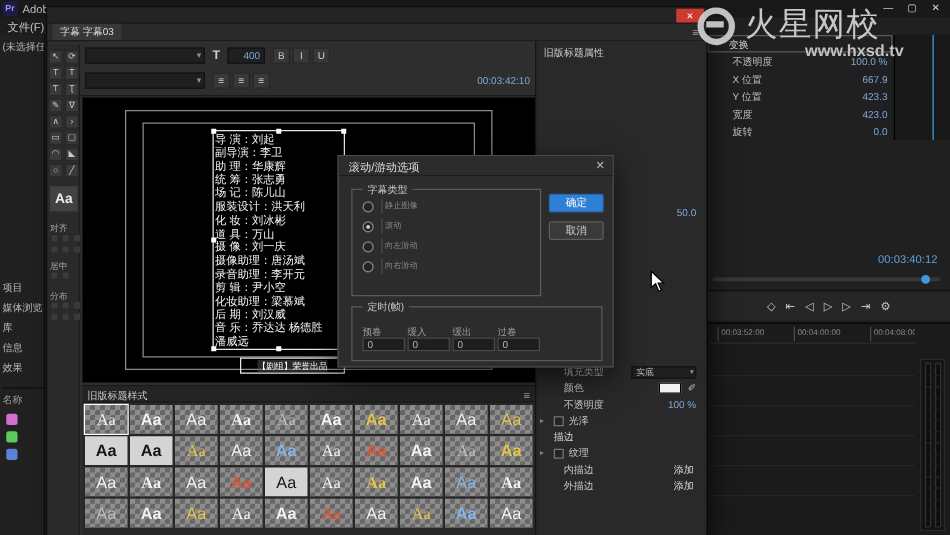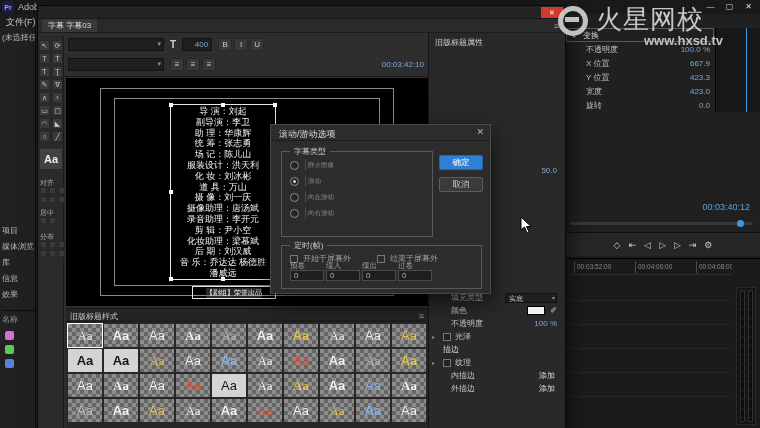--- a/index.html
+++ b/index.html
@@ -54,21 +54,21 @@
   .mini-grid { position:absolute; left:2px; display:grid; grid-template-columns:repeat(3,7px); gap:2px; }
   .mini-btn { width:7px; height:7px; background:#3a3a3a; border:1px solid #272727; display:block; }
   .mh1{top:142px;} .mg1{top:151px;} .mh2{top:172px;} .mg2{top:181px;} .mh3{top:196px;} .mg3{top:205px;}
 
   .twin-canvas { position:absolute; left:28px; top:72px; width:362px; height:228px; background:#000; }
   .safe { position:absolute; border:1px solid rgba(255,255,255,.55); }
   .safe.outer { left:34px; top:10px; right:34px; bottom:10px; }
   .safe.inner { left:48px; top:20px; right:48px; bottom:20px; }
   .credit-box { position:absolute; left:104px; top:26px; width:106px; height:176px; border:1px solid #e8e8e8; }
   .credits { position:absolute; inset:1px; overflow:hidden; }
-  .credit-line { font-size:9px; line-height:10.8px; color:#f5f5f5; text-align:center; white-space:nowrap; }
+  .credit-line { font-size:9px; line-height:10.8px; color:#f5f5f5; text-align:left; white-space:nowrap; }
   .h { position:absolute; width:4px; height:4px; background:#fff; }
   .h1{left:-2px;top:-2px;} .h2{left:50%;top:-2px;margin-left:-2px;} .h3{right:-2px;top:-2px;}
   .h4{left:-2px;top:50%;margin-top:-2px;} .h5{right:-2px;top:50%;margin-top:-2px;}
   .h6{left:-2px;bottom:-2px;} .h7{left:50%;bottom:-2px;margin-left:-2px;} .h8{right:-2px;bottom:-2px;}
   .footer-box { position:absolute; left:126px; top:208px; width:84px; height:13px; border:1px solid #e8e8e8; display:flex; align-items:center; justify-content:center; }
   .footer-text { font-size:7px; color:#fff; background:rgba(90,90,90,.45); white-space:nowrap; }
 
   .twin-styles { position:absolute; left:28px; top:302px; width:362px; bottom:0; background:#272727; border-top:1px solid #181818; }
   .styles-header { position:absolute; top:0; left:0; right:0; height:13px; background:#242424; border-bottom:1px solid #1a1a1a; }
   .styles-header span:first-child { position:absolute; left:4px; top:2px; font-size:8px; color:#c8c8c8; }
@@ -671,36 +671,20 @@
           <div class="radio-row">
             <span class="radio"></span>
             <span class="r-label">向右游动</span>
           </div>
         </div>
     </div>
     <button class="btn ok">确定</button>
     <button class="btn cancel">取消</button>
     <div class="grp g2">
       <span class="legend">定时(帧)</span>
-      <div class="cbs">
-
-          <div class="cb-row">
-            <span class="cb">
-              <i>✓</i>
-            </span>
-            <span class="cb-label">开始于屏幕外</span>
-          </div>
-
-          <div class="cb-row">
-            <span class="cb">
-              <i>✓</i>
-            </span>
-            <span class="cb-label">结束于屏幕外</span>
-          </div>
-        </div>
       <div class="tfields">
 
           <div class="tfield">
             <span class="tf-label">预卷</span>
             <span class="tf-box">0</span>
           </div>
 
           <div class="tfield">
             <span class="tf-label">缓入</span>
             <span class="tf-box">0</span>

